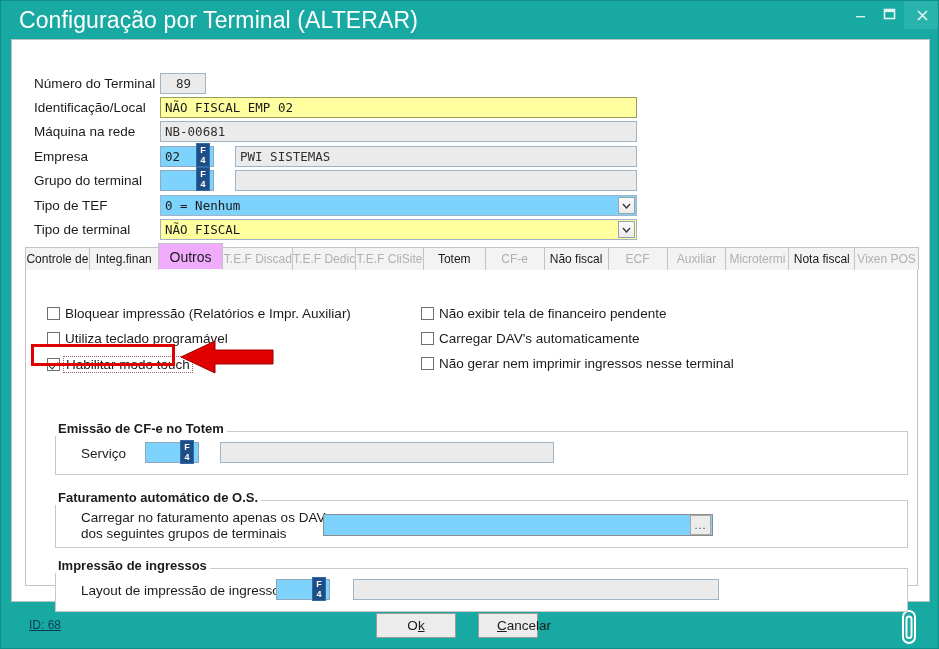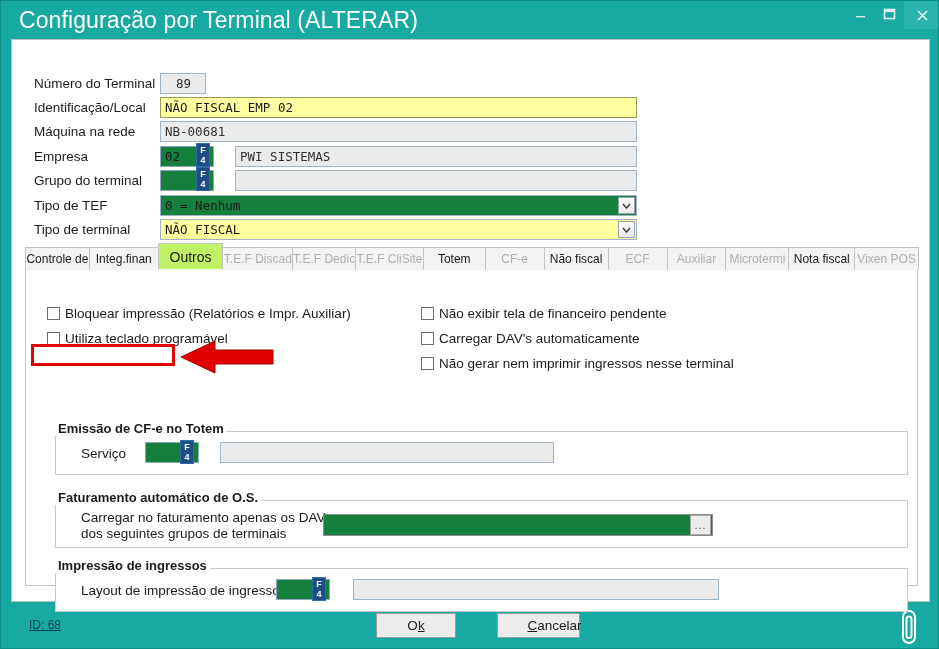--- a/index.html
+++ b/index.html
@@ -94,21 +94,21 @@
     left: 22px;
     font-size: 13.5px;
     color: #1b1b1b;
     white-space: nowrap;
     line-height: 21px;
   }
   .fld {
     position: absolute;
     box-sizing: border-box;
     border: 1px solid #8fa8bd;
-    background: #15803d;
+    background: #7dd3fc;
     font-family: "DejaVu Sans Mono", monospace;
     font-size: 12.5px;
     color: #1b1b1b;
     line-height: 19px;
     padding: 0 4px;
     height: 21px;
     white-space: nowrap;
     overflow: hidden;
   }
   .fld.ro {
@@ -180,21 +180,21 @@
     align-items: center;
     justify-content: center;
     padding: 0 5px;
     white-space: nowrap;
     overflow: hidden;
     cursor: default;
     position: relative;
   }
   .tab.disabled { color: #b0b0b0; }
   .tab.active {
-    background: #bef264;
+    background: #f0abfc;
     height: 27px;
     border: 1px solid #c4c4c4;
     border-bottom: 1px solid #ffffff;
     z-index: 4;
     font-size: 14px;
   }
   .tab.semi { font-weight: normal; text-align: center; }
 
   .tabpanel {
     position: absolute;
@@ -466,20 +466,24 @@
 
     <div class="tabpanel">
 
       <div class="cb" style="left:21px; top:37px;">
         <span class="cbbox"></span>
         <span class="cblabel">Bloquear impressão  (Relatórios e Impr. Auxiliar)</span>
       </div>
       <div class="cb" style="left:21px; top:62px;">
         <span class="cbbox"></span>
         <span class="cblabel">Utiliza teclado programável</span>
+      </div>
+      <div class="cb" style="left:21px; top:87px;">
+        <span class="cbbox checked"></span>
+        <span class="cblabel focusring">Habilitar modo touch</span>
       </div>
 
       <div class="cb" style="left:395px; top:37px;">
         <span class="cbbox"></span>
         <span class="cblabel">Não exibir tela de financeiro pendente</span>
       </div>
       <div class="cb" style="left:395px; top:62px;">
         <span class="cbbox"></span>
         <span class="cblabel">Carregar DAV's automaticamente</span>
       </div>
@@ -530,21 +534,21 @@
   <div class="anno-box" style="left:30px; top:343px; width:144px; height:22px;"></div>
   <svg class="anno-arrow" style="left:178px; top:337px;" width="96" height="38" viewBox="0 0 96 38">
     <path d="M2 19 L36 3 L36 12 L94 12 L94 26 L36 26 L36 35 Z" fill="#e00000" stroke="#a00000" stroke-width="1"></path>
   </svg>
 
   <div class="footer">
     <div class="id-link">ID: 68</div>
     <div class="btn" style="left:375px; width:80px;">
       <span><span>O</span><u>k</u></span>
     </div>
-    <div class="btn" style="left:496px; width:83px;padding-left:32px;">
+    <div class="btn" style="left:477px; width:60px;padding-left:32px;">
       <span><u>C</u><span>ancelar</span></span>
     </div>
     <svg class="clip" viewBox="0 0 26 40">
       <path d="M13 4 C9.7 4 7 6.7 7 10 L7 30 C7 33.3 9.7 36 13 36 C16.3 36 19 33.3 19 30 L19 10 C19 6.7 16.3 4 13 4 Z" fill="none" stroke="#ffffff" stroke-width="2"></path>
       <path d="M13 9.5 C11.6 9.5 10.5 10.6 10.5 12 L10.5 28.5 C10.5 29.9 11.6 31 13 31 C14.4 31 15.5 29.9 15.5 28.5 L15.5 12 C15.5 10.6 14.4 9.5 13 9.5 Z" fill="none" stroke="#ffffff" stroke-width="2"></path>
     </svg>
   </div>
 
 </div>
 

